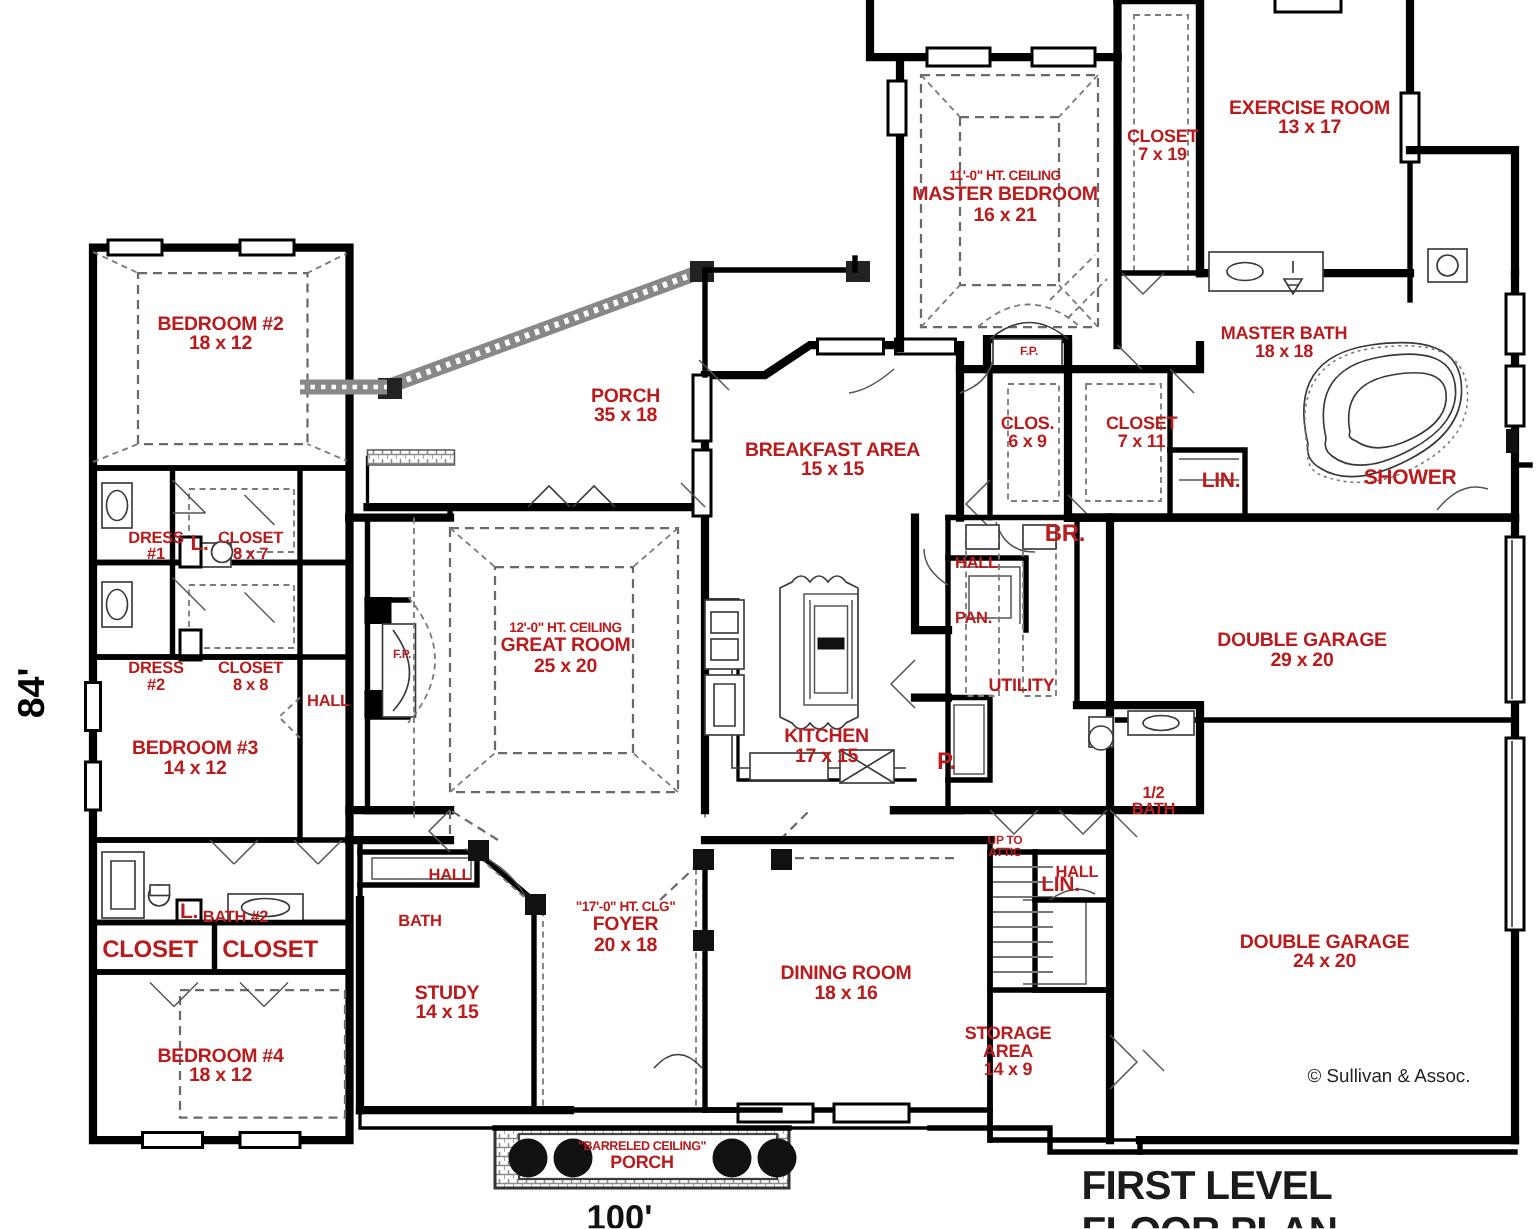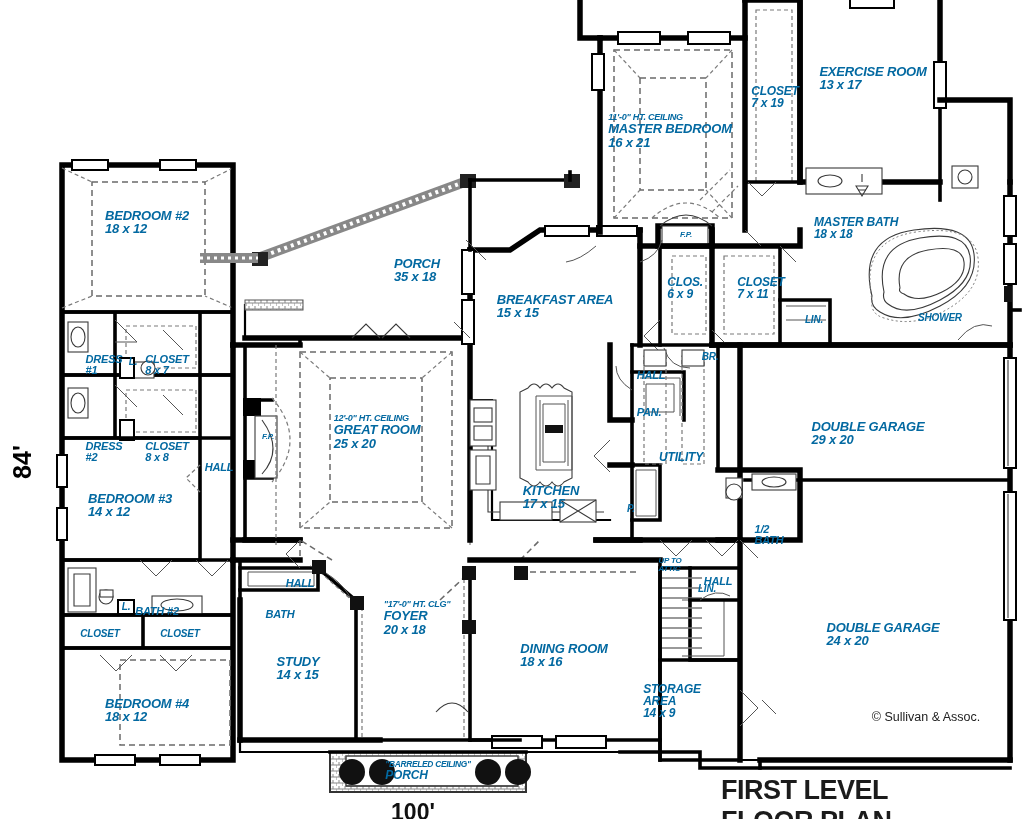--- a/index.html
+++ b/index.html
@@ -8,34 +8,34 @@
     position:relative;
     width:1024px;height:819px;
     background:#ffffff;
     overflow:hidden;
   }
   #planSvg{position:absolute;left:0;top:0;width:1024px;height:819px;}
   .lbl{
     position:absolute;
     font-family:"Liberation Sans",sans-serif;
     font-weight:bold;
-    color:#0369a1;
+    color:#b91c1c;
+    text-align:center;
     line-height:1.02;
     white-space:nowrap;
     letter-spacing:-0.2px;
     transform:translate(-50%,-50%);
-    font-style:italic;
   }
   .lbl .sub{display:block;font-size:0.70em;font-weight:bold;letter-spacing:-0.3px;}
   .lbl .dim{display:block;}
   .f13{font-size:13px;}
   .f12{font-size:12px;}
   .f11{font-size:11px;margin-top:32px;}
-  .f10{font-size:10px;}
-  .f9{font-size:10px;}
+  .f10{font-size:16px;}
+  .f9{font-size:14px;}
   .f8{font-size:8px;}
   .dimtext{
     position:absolute;font-weight:bold;color:#000;
     font-family:"Liberation Sans",sans-serif;
     transform:translate(-50%,-50%);
   }
   .vert84{
     transform:translate(-50%,-50%) rotate(-90deg);
     font-size:25px;letter-spacing:0px;
   }

